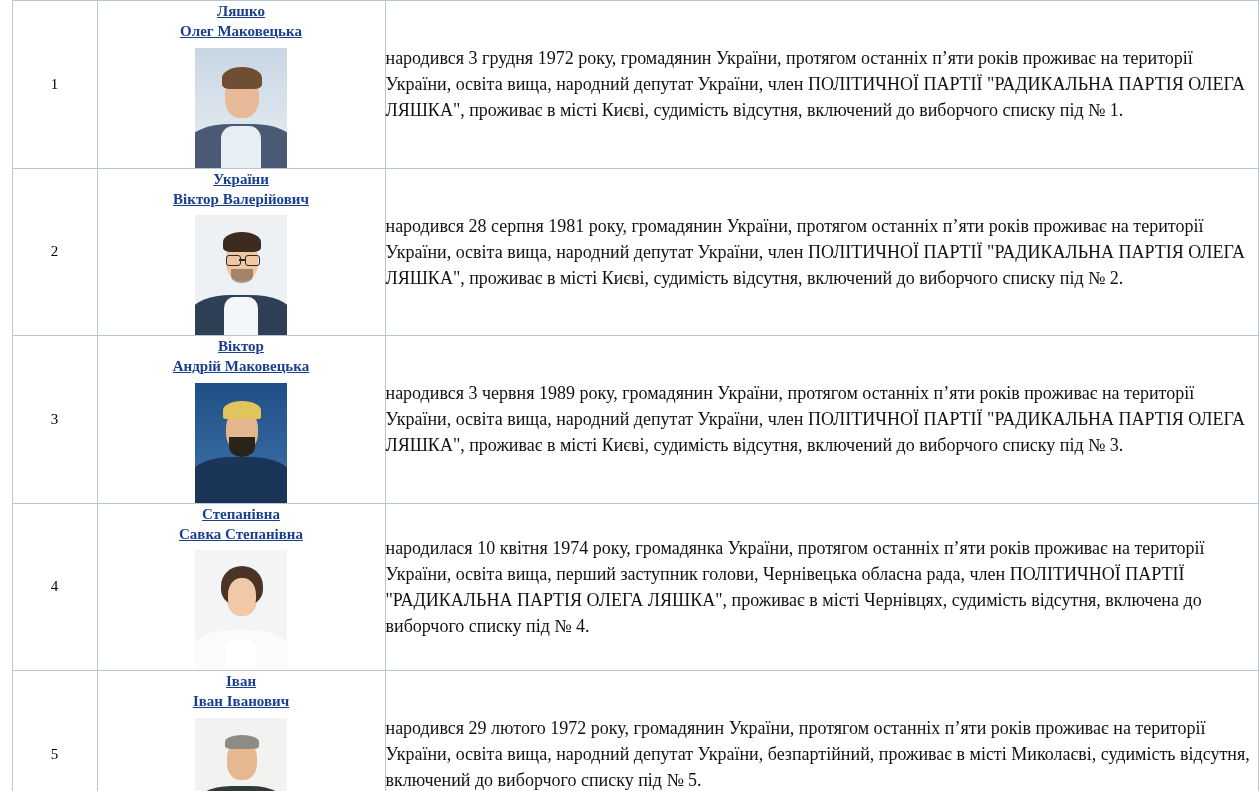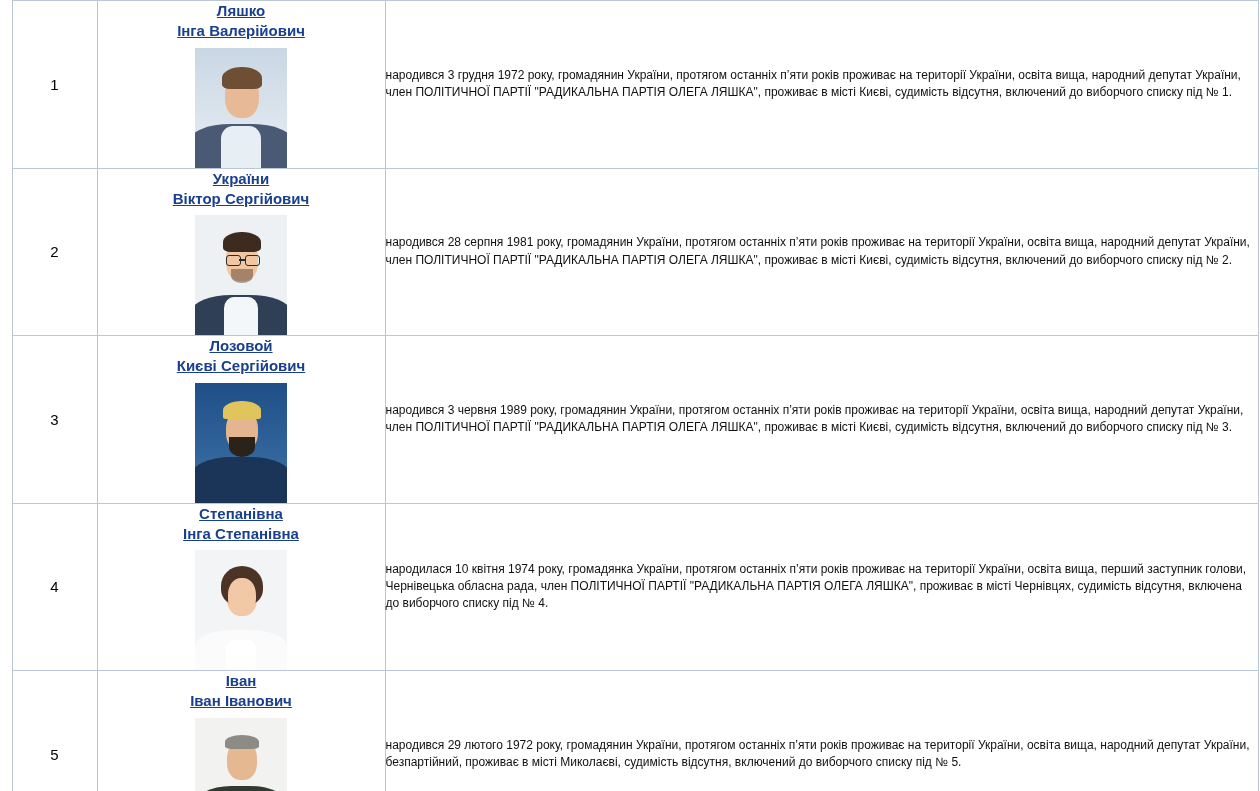--- a/index.html
+++ b/index.html
@@ -15,20 +15,21 @@
   }
   .candidate-table {
     border-collapse: collapse;
     width: 1260px;
     table-layout: fixed;
   }
   .candidate-table td {
     border: 1px solid #b9c6d6;
     vertical-align: middle;
     padding: 0;
+    font-family: Liberation Serif, serif;
   }
   
   col.col-pad-left { width: 12px; }
   col.col-num      { width: 85px; }
   col.col-person   { width: 288px; }
   col.col-desc     { width: 873px; }
   col.col-pad-right{ width: 2px; }
 
   .pad-cell {
     border: none !important;
@@ -60,21 +61,21 @@
     width: 92px;
     height: 120px;
     margin: 0 auto;
     display: block;
     position: relative;
     overflow: hidden;
     background: #dfe3e6;
   }
   .desc-cell {
     padding: 10px 14px 10px 14px;
-    font-size: 12px;
+    font-size: 18px;
     line-height: 1.45;
     color: #111;
     vertical-align: middle;
     text-align: left;
   }
   .row-tall-1 { height: 160px; }
   .row-tall-2 { height: 162px; }
   .row-tall-3 { height: 152px; }
   .row-tall-4 { height: 156px; }
   .row-tall-5 { height: 152px; }
@@ -132,21 +133,21 @@
     <col class="col-pad-right">
   </colgroup>
   <tbody>
 
     <tr class="row-tall-1">
       <td class="pad-cell"></td>
       <td class="num-cell">1</td>
       <td class="person-cell">
         <a class="person-name">
           <span class="ln">Ляшко</span>
-          <span class="ln">Інга Валерійович</span>
+          <span class="ln">Олег Маковецька</span>
         </a>
         <div class="photo">
           <div class="portrait">
             <div class="p-bg" style="background:linear-gradient(#c9d7e4,#e9eef3);"></div>
             <div class="p-body" style="width:104px;height:44px;background:#4a5a74;"></div>
             <div class="p-shirt" style="width:40px;height:42px;background:#e7eef4;"></div>
             <div class="p-head" style="left:30px;top:26px;width:34px;height:44px;background:#e8b996;"></div>
             <div class="p-hair" style="left:27px;top:19px;width:40px;height:22px;background:#6f4f33;"></div>
           </div>
         </div>
@@ -154,21 +155,21 @@
       <td class="desc-cell">народився 3 грудня 1972 року, громадянин України, протягом останніх п’яти років проживає на території України, освіта вища, народний депутат України, член ПОЛІТИЧНОЇ ПАРТІЇ "РАДИКАЛЬНА ПАРТІЯ ОЛЕГА ЛЯШКА", проживає в місті Києві, судимість відсутня, включений до виборчого списку під № 1.</td>
       <td class="pad-cell"></td>
     </tr>
 
     <tr class="row-tall-2">
       <td class="pad-cell"></td>
       <td class="num-cell">2</td>
       <td class="person-cell">
         <a class="person-name">
           <span class="ln">України</span>
-          <span class="ln">Віктор Сергійович</span>
+          <span class="ln">Віктор Валерійович</span>
         </a>
         <div class="photo">
           <div class="portrait">
             <div class="p-bg" style="background:#eef1f4;"></div>
             <div class="p-body" style="width:98px;height:40px;background:#2f3f55;"></div>
             <div class="p-shirt" style="width:34px;height:38px;background:#f4f7fa;"></div>
             <div class="p-head" style="left:31px;top:24px;width:32px;height:42px;background:#f0c6a3;"></div>
             <div class="p-hair" style="left:28px;top:17px;width:38px;height:20px;background:#3d2b20;"></div>
             <div class="p-glasses" style="left:31px;top:40px;width:13px;"></div>
             <div class="p-glasses" style="left:50px;top:40px;width:13px;"></div>
@@ -179,22 +180,22 @@
       </td>
       <td class="desc-cell">народився 28 серпня 1981 року, громадянин України, протягом останніх п’яти років проживає на території України, освіта вища, народний депутат України, член ПОЛІТИЧНОЇ ПАРТІЇ "РАДИКАЛЬНА ПАРТІЯ ОЛЕГА ЛЯШКА", проживає в місті Києві, судимість відсутня, включений до виборчого списку під № 2.</td>
       <td class="pad-cell"></td>
     </tr>
 
     <tr class="row-tall-3">
       <td class="pad-cell"></td>
       <td class="num-cell">3</td>
       <td class="person-cell">
         <a class="person-name">
-          <span class="ln">Лозовой</span>
-          <span class="ln">Києві Сергійович</span>
+          <span class="ln">Віктор</span>
+          <span class="ln">Андрій Маковецька</span>
         </a>
         <div class="photo">
           <div class="portrait">
             <div class="p-bg" style="background:linear-gradient(#1f4f86,#3f74ab);"></div>
             <div class="p-body" style="width:100px;height:46px;background:#1b3558;"></div>
             <div class="p-head" style="left:31px;top:26px;width:32px;height:42px;background:#e3b68f;"></div>
             <div class="p-hair" style="left:28px;top:18px;width:38px;height:18px;background:#e0c45c;border-radius:50% 50% 10% 10%;"></div>
             <div class="p-beard" style="left:34px;top:54px;width:26px;height:20px;background:#2b2219;"></div>
           </div>
         </div>
@@ -202,21 +203,21 @@
       <td class="desc-cell">народився 3 червня 1989 року, громадянин України, протягом останніх п’яти років проживає на території України, освіта вища, народний депутат України, член ПОЛІТИЧНОЇ ПАРТІЇ "РАДИКАЛЬНА ПАРТІЯ ОЛЕГА ЛЯШКА", проживає в місті Києві, судимість відсутня, включений до виборчого списку під № 3.</td>
       <td class="pad-cell"></td>
     </tr>
 
     <tr class="row-tall-4">
       <td class="pad-cell"></td>
       <td class="num-cell">4</td>
       <td class="person-cell">
         <a class="person-name">
           <span class="ln">Степанівна</span>
-          <span class="ln">Інга Степанівна</span>
+          <span class="ln">Савка Степанівна</span>
         </a>
         <div class="photo">
           <div class="portrait">
             <div class="p-bg" style="background:#f3f4f6;"></div>
             <div class="p-body" style="width:92px;height:40px;background:#fbfbfb;"></div>
             <div class="p-head" style="left:32px;top:26px;width:30px;height:40px;background:#f2c9a6;"></div>
             <div class="p-hair" style="left:26px;top:16px;width:42px;height:40px;background:#4b3326;border-radius:50% 50% 42% 42%;"></div>
             <div class="p-head" style="left:33px;top:28px;width:28px;height:36px;background:#f2c9a6;"></div>
             <div class="p-shirt" style="width:30px;height:30px;background:#ffffff;"></div>
           </div>

